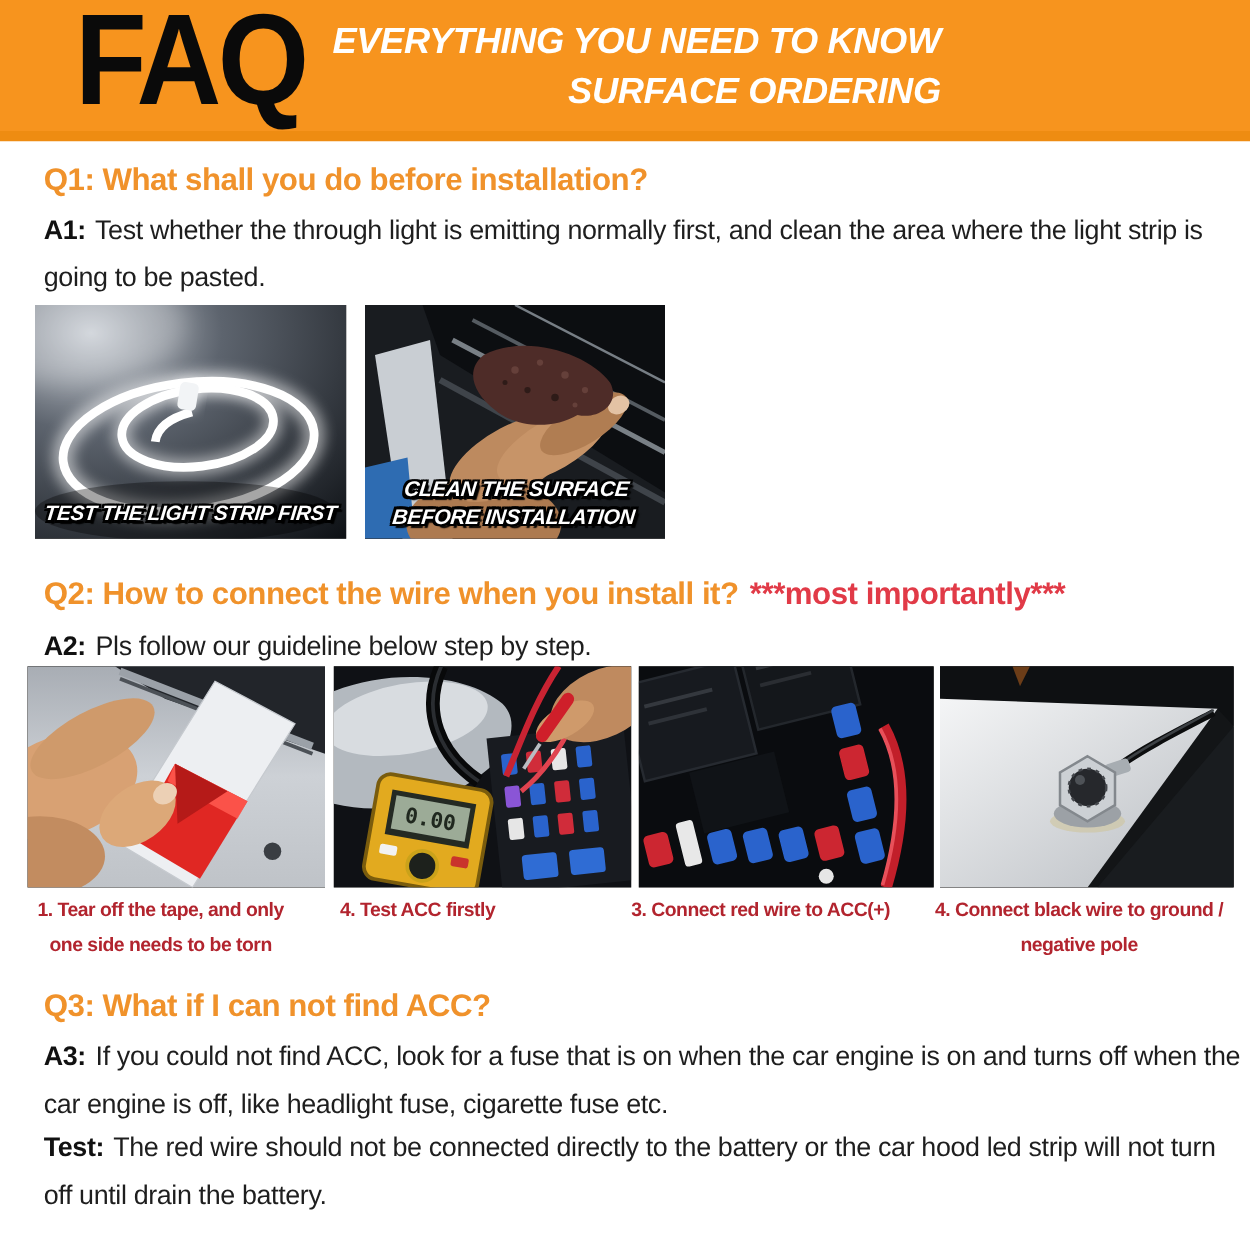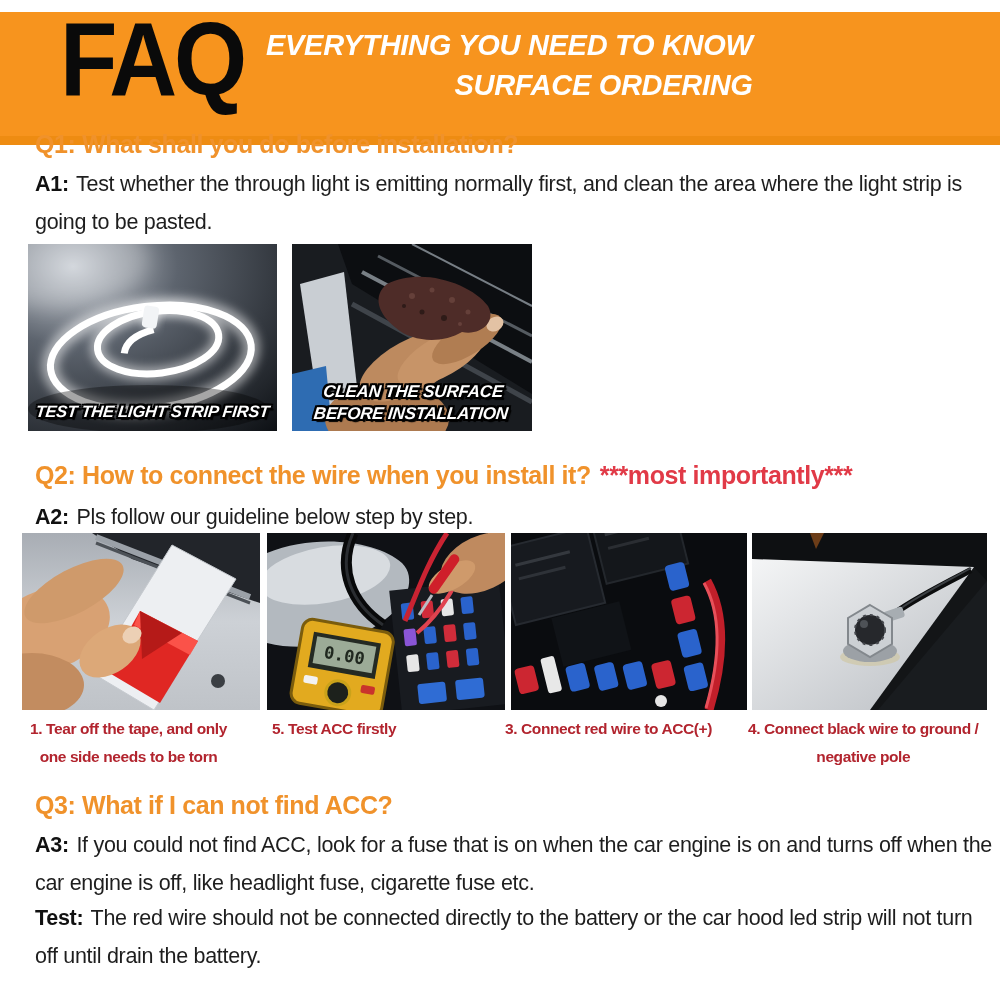--- a/index.html
+++ b/index.html
@@ -1,20 +1,20 @@
 <!DOCTYPE html>
 <html><head>
 <meta charset="utf-8">
 <style>
   html,body{margin:0;padding:0;background:#ffffff;}
   .page{position:relative;width:1000px;height:1000px;background:#ffffff;overflow:hidden;
         font-family:"Liberation Sans",sans-serif;color:#1e1e1e;}
 
   
-  .banner{position:absolute;left:0;top:12px;width:1000px;height:133px;
+  .banner{position:absolute;left:0;top:0;width:1000px;height:113px;
           background:linear-gradient(180deg,#F7941E 0 93%,#EE8C12 93% 100%);}
   .faq-title{position:absolute;left:60px;top:-4px;font-size:94px;font-weight:700;
              color:#0a0a0a;letter-spacing:-3px;line-height:1;
              transform:scaleY(1.10);transform-origin:top left;}
   .banner-subtitle{position:absolute;left:266px;top:13px;color:#ffffff;
                    font-style:italic;font-weight:700;font-size:29px;line-height:40px;
                    letter-spacing:-0.3px;white-space:nowrap;text-align:right;}
 
   
   .q-heading{position:absolute;left:35px;font-size:25px;font-weight:700;
@@ -261,21 +261,21 @@
       <circle cx="118" cy="97" r="15" fill="none" stroke="#44474c" stroke-width="2" stroke-dasharray="3 4"></circle>
       <circle cx="112" cy="91" r="4" fill="#4e5257"></circle>
     </svg>
   </div>
 
   <div class="step-cap" id="step-cap-1">
     <div>1. Tear off the tape, and only</div>
     <div>one side needs to be torn</div>
   </div>
   <div class="step-cap" id="step-cap-2">
-    <div>5. Test ACC firstly</div>
+    <div>4. Test ACC firstly</div>
   </div>
   <div class="step-cap" id="step-cap-3">
     <div>3. Connect red wire to ACC(+)</div>
   </div>
   <div class="step-cap" id="step-cap-4">
     <div>4. Connect black wire to ground /</div>
     <div>negative pole</div>
   </div>
 
   <div class="q-heading" style="top:791px">Q3: What if I can not find ACC?</div>

